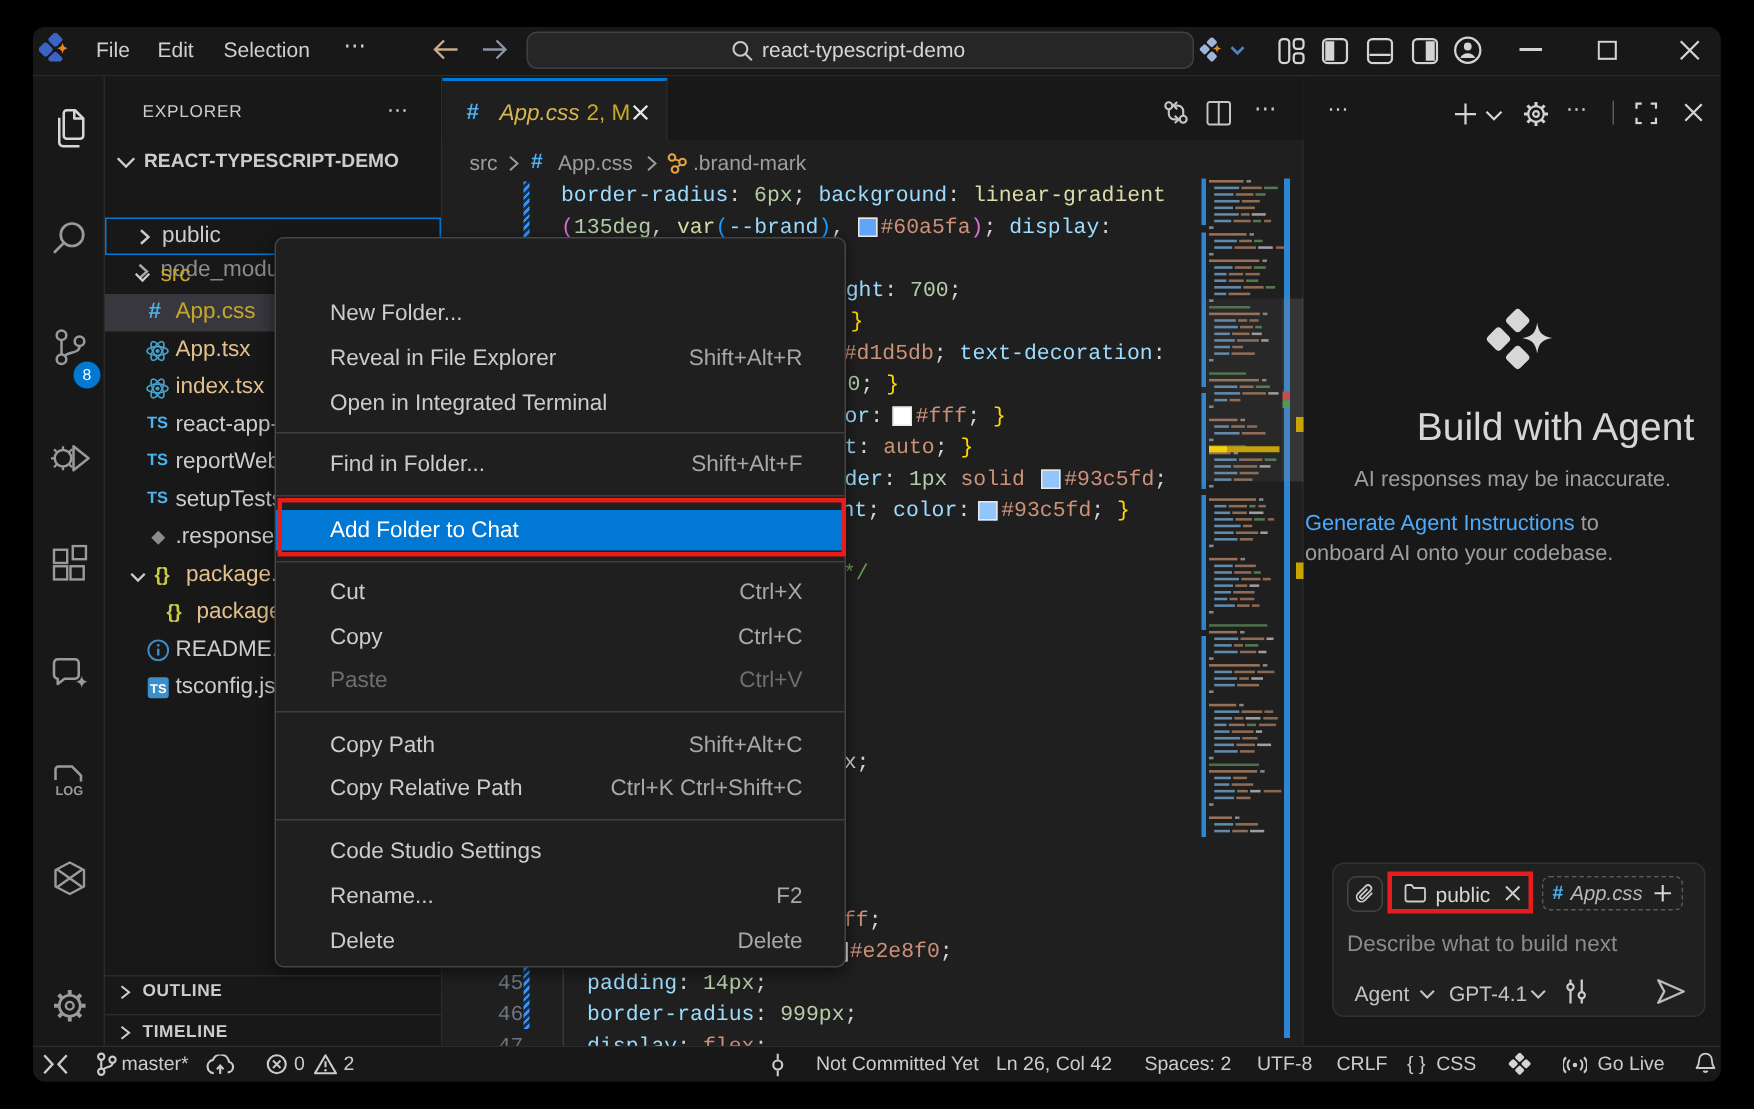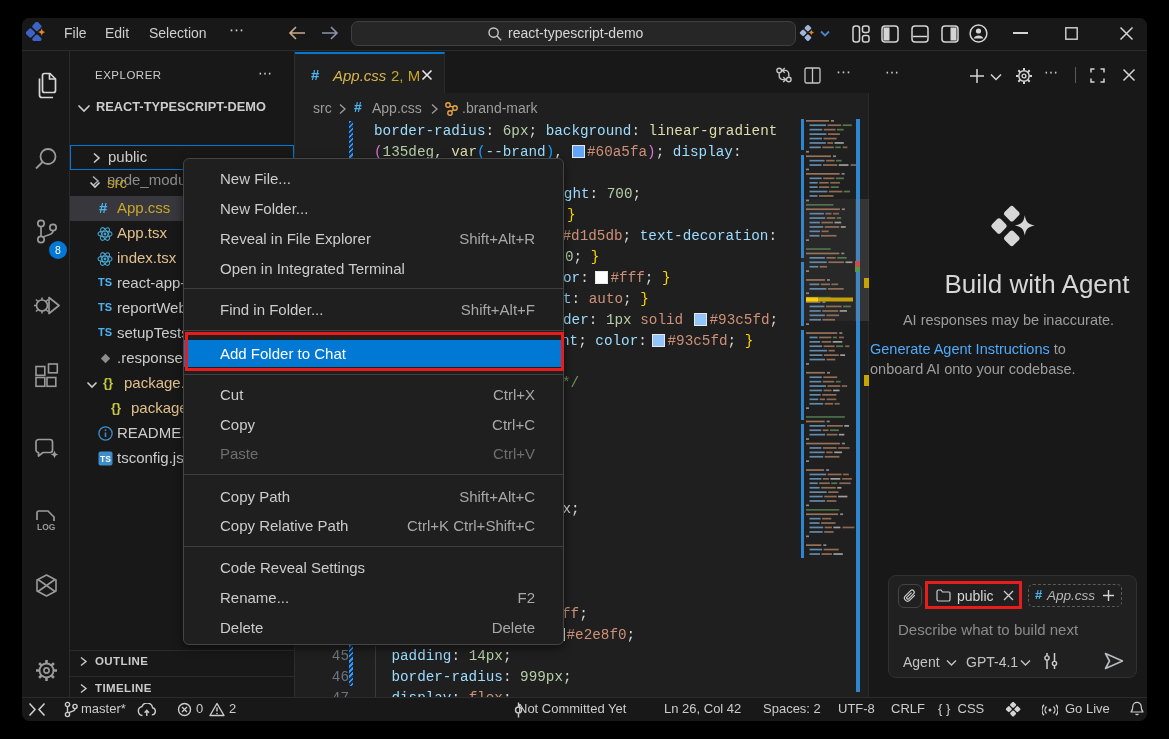--- a/index.html
+++ b/index.html
@@ -658,21 +658,21 @@
 <svg class="abs st" style="left:209px; top:702px;" width="16" height="15" viewBox="0 0 16 15">
   <path d="M8 1.5 L15 13.5 H1 Z" stroke="#cccccc" stroke-width="1.4" fill="none" stroke-linejoin="round"></path>
   <path d="M8 5.5 V9.5" stroke="#cccccc" stroke-width="1.4"></path>
   <circle cx="8" cy="11.5" r="0.8" fill="#cccccc"></circle>
 </svg>
 <div class="st" style="left:229px;">2</div>
 <svg class="abs st" style="left:513px; top:702px;" width="11" height="16" viewBox="0 0 11 16">
   <circle cx="5.5" cy="8" r="3" stroke="#cccccc" stroke-width="1.4" fill="none"></circle>
   <path d="M5.5 0.5 V4.5 M5.5 11.5 V15.5" stroke="#cccccc" stroke-width="1.4"></path>
 </svg>
-<div class="st" style="left:518px;">Not Committed Yet</div>
+<div class="st" style="left:544px;">Not Committed Yet</div>
 <div class="st" style="left:664px;">Ln 26, Col 42</div>
 <div class="st" style="left:763px;">Spaces: 2</div>
 <div class="st" style="left:838px;">UTF-8</div>
 <div class="st" style="left:891px;">CRLF</div>
 <div class="st" style="left:938px;">{ }&nbsp;&nbsp;CSS</div>
 <svg class="abs st" style="left:1005px; top:702px;" width="17" height="17" viewBox="0 0 17 17">
   <rect x="5.7" y="0.4" width="4.9" height="4.9" rx="1.1" transform="rotate(45 8.1 2.8)" fill="#d4d4d4"></rect>
   <rect x="1.4" y="4.7" width="4.9" height="4.9" rx="1.1" transform="rotate(45 3.8 7.1)" fill="#d4d4d4"></rect>
   <rect x="10" y="4.7" width="4.9" height="4.9" rx="1.1" transform="rotate(45 12.4 7.1)" fill="#d4d4d4"></rect>
   <rect x="5.7" y="9" width="4.9" height="4.9" rx="1.1" transform="rotate(45 8.1 11.4)" fill="#d4d4d4"></rect>
@@ -692,23 +692,20 @@
 <style>
   #menu { position:absolute; left:183px; top:158px; width:381px; height:487px;
     background:#1f1f1f; border:1px solid #454545; border-radius:6px;
     box-shadow: 0 3px 10px rgba(0,0,0,0.55); z-index:40; }
   .mi { position:absolute; left:0; width:100%; height:29px; color:#cccccc; font-size:15px; }
   .mi .lab { position:absolute; left:36px; top:5px; }
   .mi .key { position:absolute; right:28px; top:5px; color:#a8a8a8; }
   .msep { position:absolute; left:0px; width:100%; border-top:1px solid #3f3f3f; }
 </style>
 <div id="menu">
-  <div class="mi" style="top:6px;">
-      <span class="lab">New File...</span>
-    </div>
   <div class="mi" style="top:36px;">
       <span class="lab">New Folder...</span>
     </div>
   <div class="mi" style="top:66px;">
       <span class="lab">Reveal in File Explorer</span>
       <span class="key">Shift+Alt+R</span>
     </div>
   <div class="mi" style="top:96px;">
       <span class="lab">Open in Integrated Terminal</span>
     </div>
@@ -738,21 +735,21 @@
   <div class="mi" style="top:324px;">
       <span class="lab">Copy Path</span>
       <span class="key">Shift+Alt+C</span>
     </div>
   <div class="mi" style="top:353px;">
       <span class="lab">Copy Relative Path</span>
       <span class="key">Ctrl+K Ctrl+Shift+C</span>
     </div>
   <div class="msep" style="top:387px;"></div>
   <div class="mi" style="top:395px;">
-      <span class="lab">Code Reveal Settings</span>
+      <span class="lab">Code Studio Settings</span>
     </div>
   <div class="mi" style="top:425px;">
       <span class="lab">Rename...</span>
       <span class="key">F2</span>
     </div>
   <div class="mi" style="top:455px;">
       <span class="lab">Delete</span>
       <span class="key">Delete</span>
     </div>
 </div>

